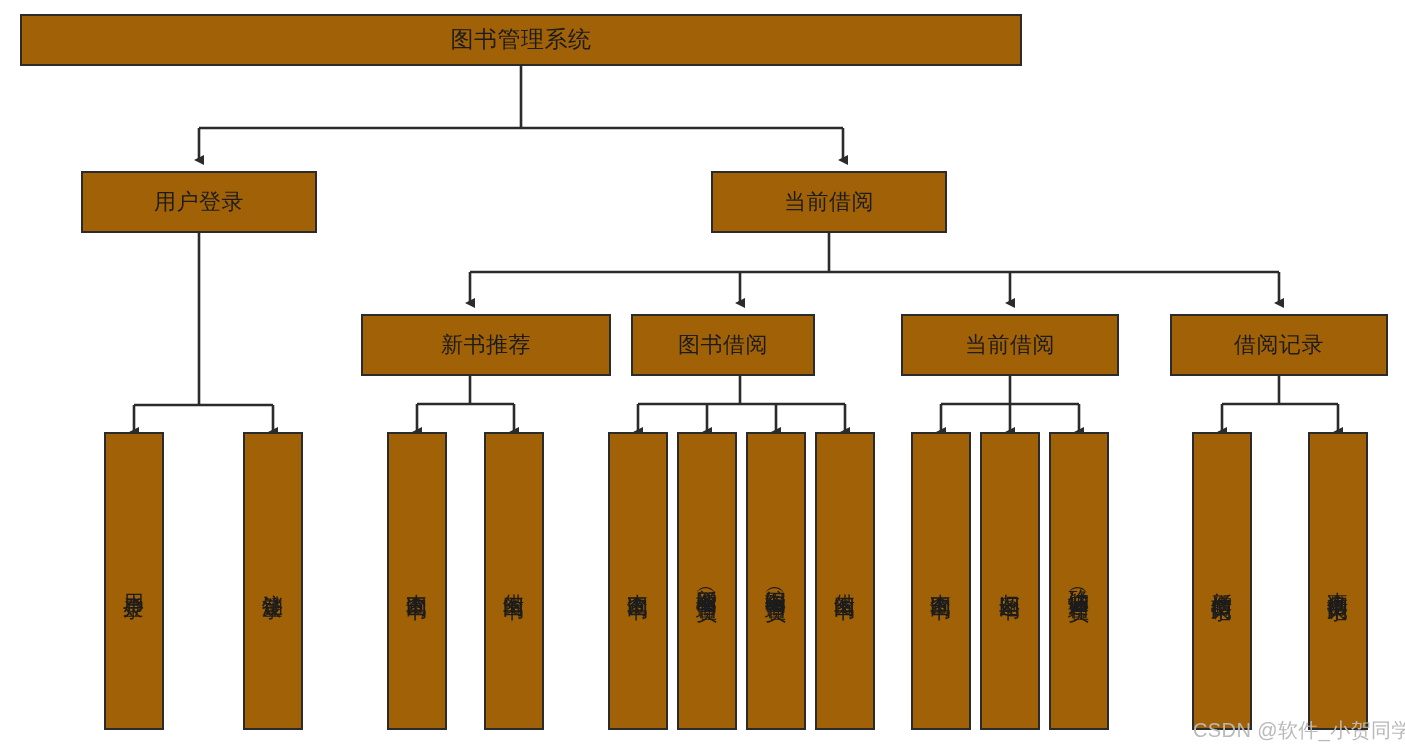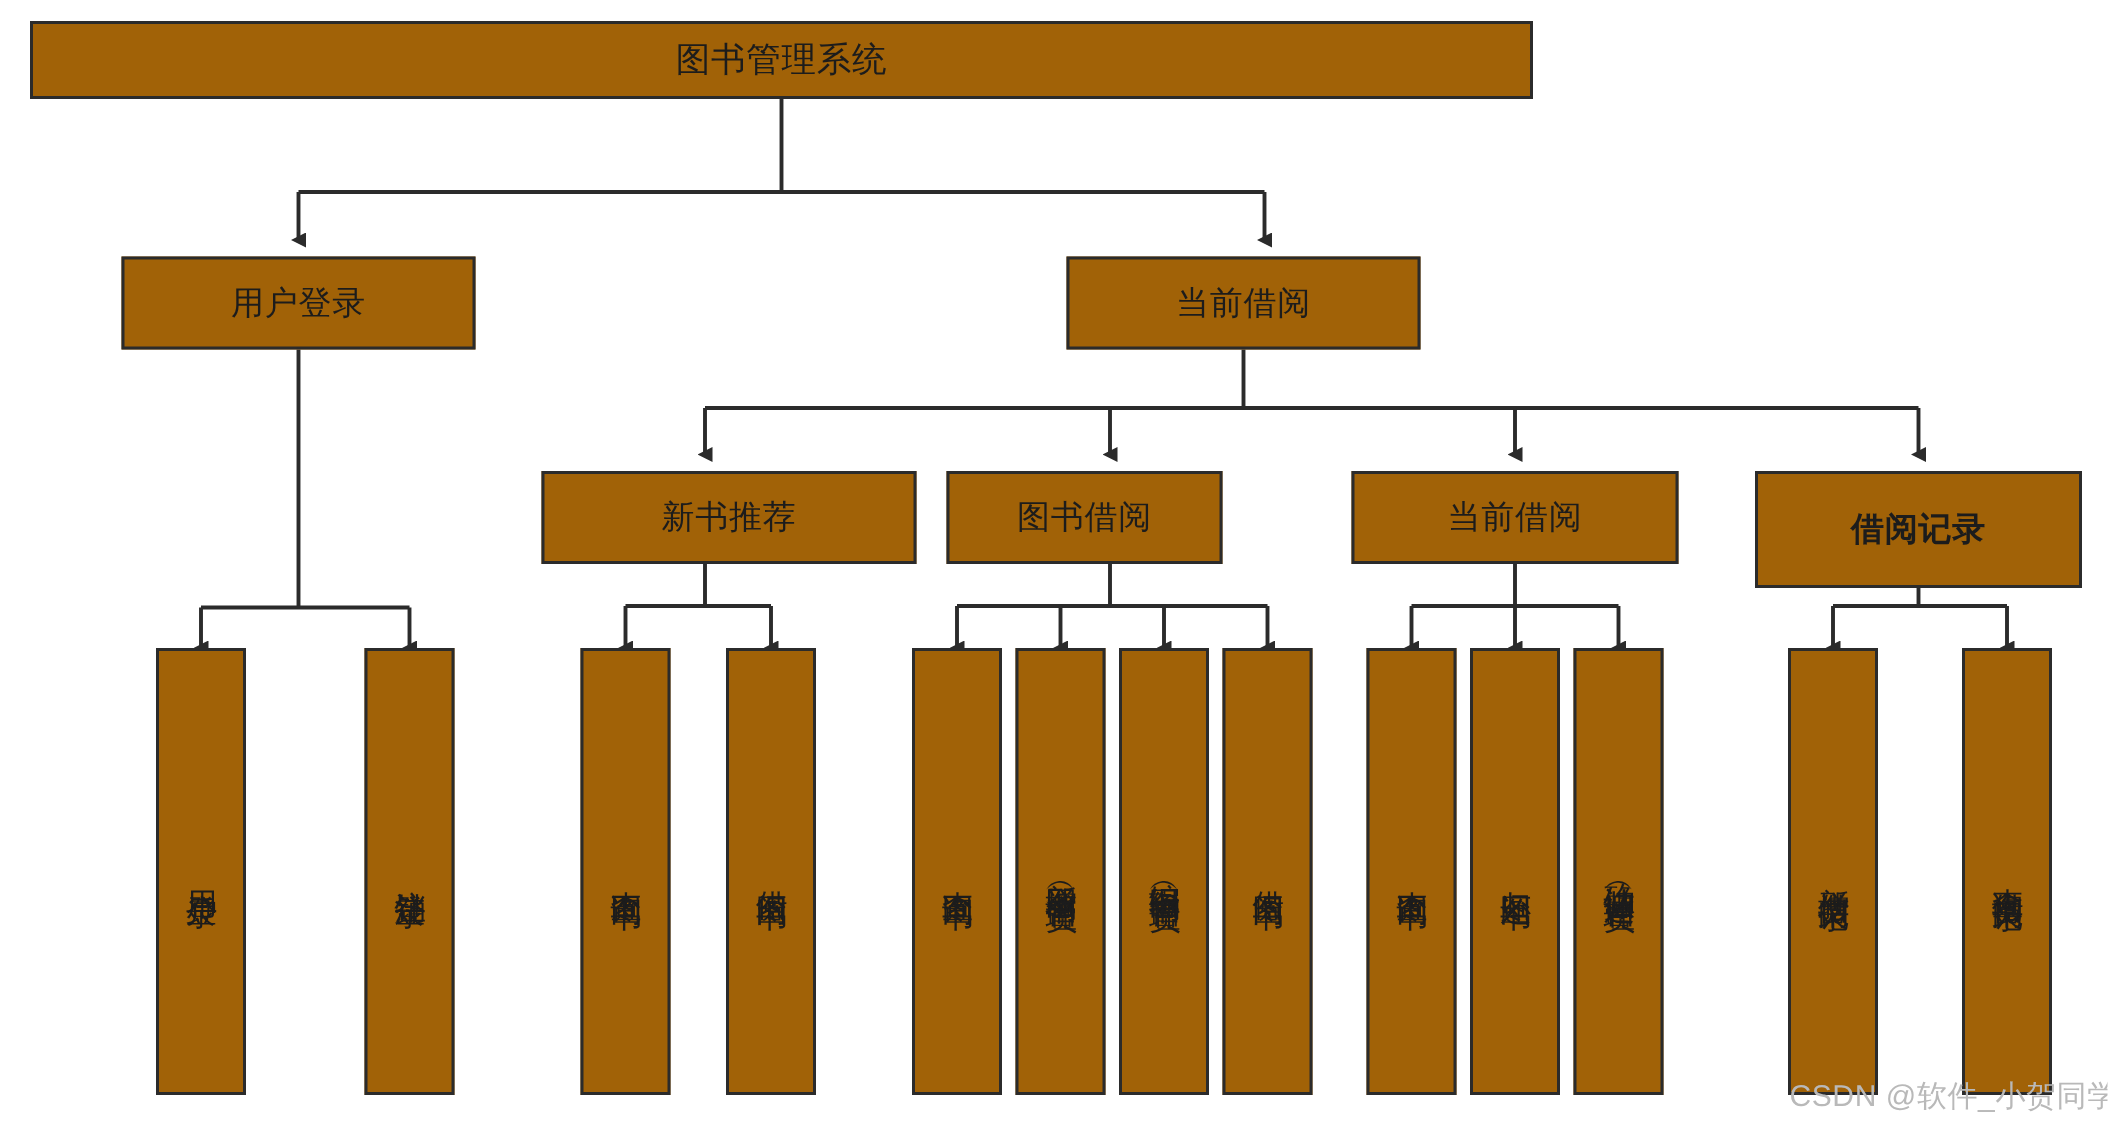--- a/index.html
+++ b/index.html
@@ -138,21 +138,21 @@
 
   <div class="node horiz" style="left:361px; top:314px; width:250px; height:62px;">
     <span class="label">新书推荐</span>
   </div>
   <div class="node horiz" style="left:631px; top:314px; width:184px; height:62px;">
     <span class="label">图书借阅</span>
   </div>
   <div class="node horiz" style="left:901px; top:314px; width:218px; height:62px;align-items:center;">
     <span class="label">当前借阅</span>
   </div>
-  <div class="node horiz" style="left:1170px; top:314px; width:218px; height:78px;font-weight:bold;">
+  <div class="node horiz" style="left:1170px; top:314px; width:218px; height:62px;">
     <span class="label">借阅记录</span>
   </div>
 
   <div class="node vert" style="left:104px; top:432px; width:60px; height:298px;">
     <span class="label">用户登录</span>
   </div>
   <div class="node vert" style="left:243px; top:432px; width:60px; height:298px;">
     <span class="label">注销登录</span>
   </div>
 

